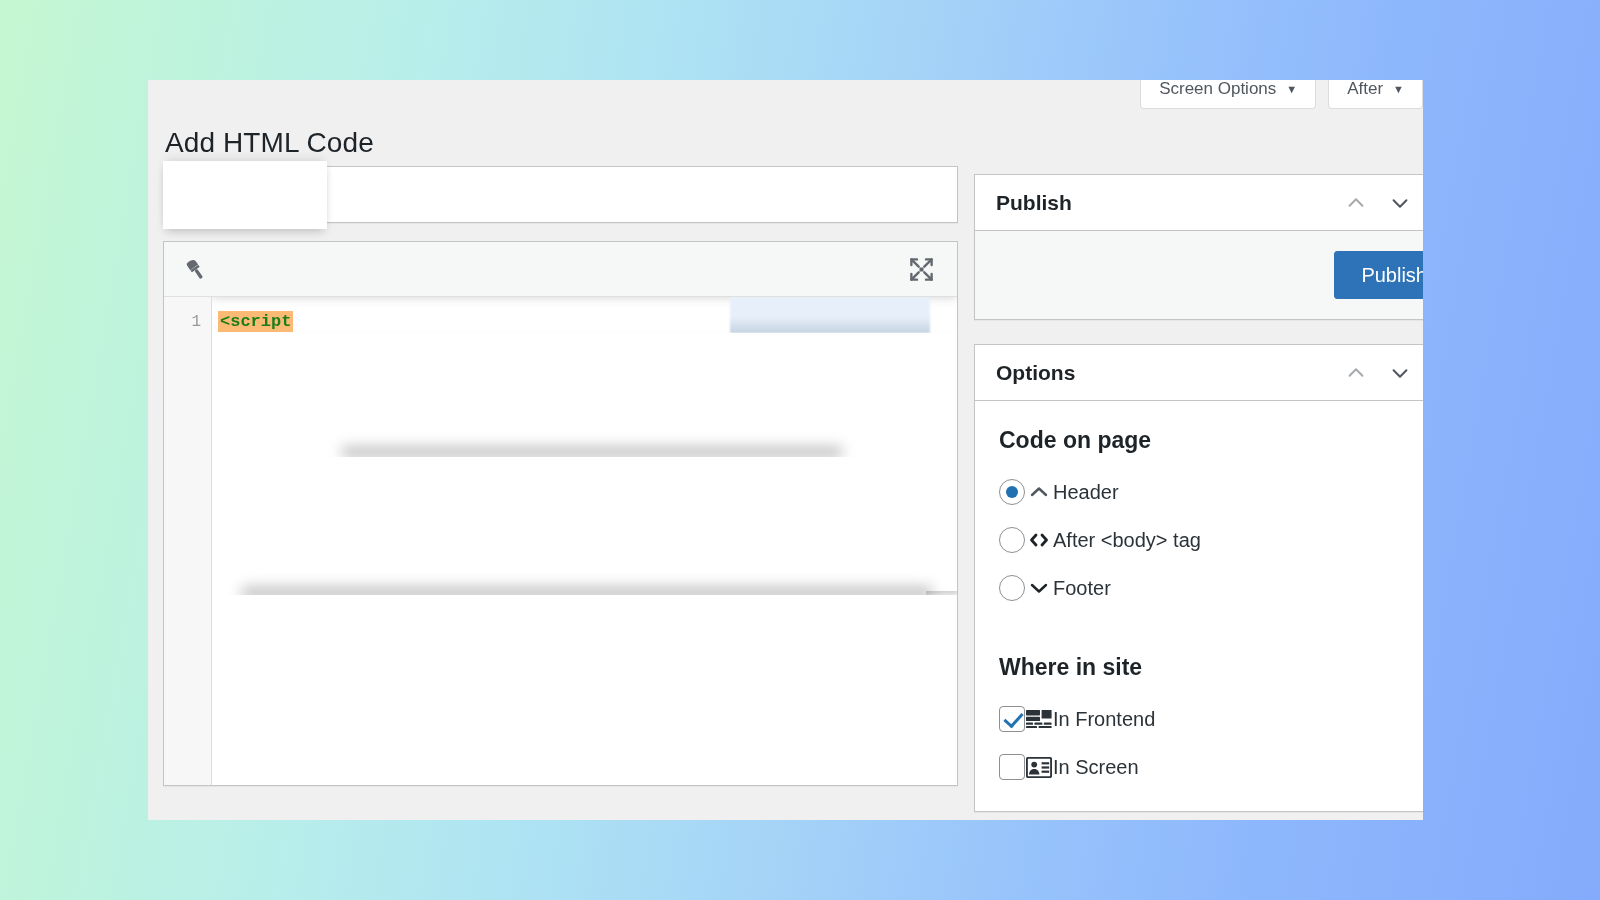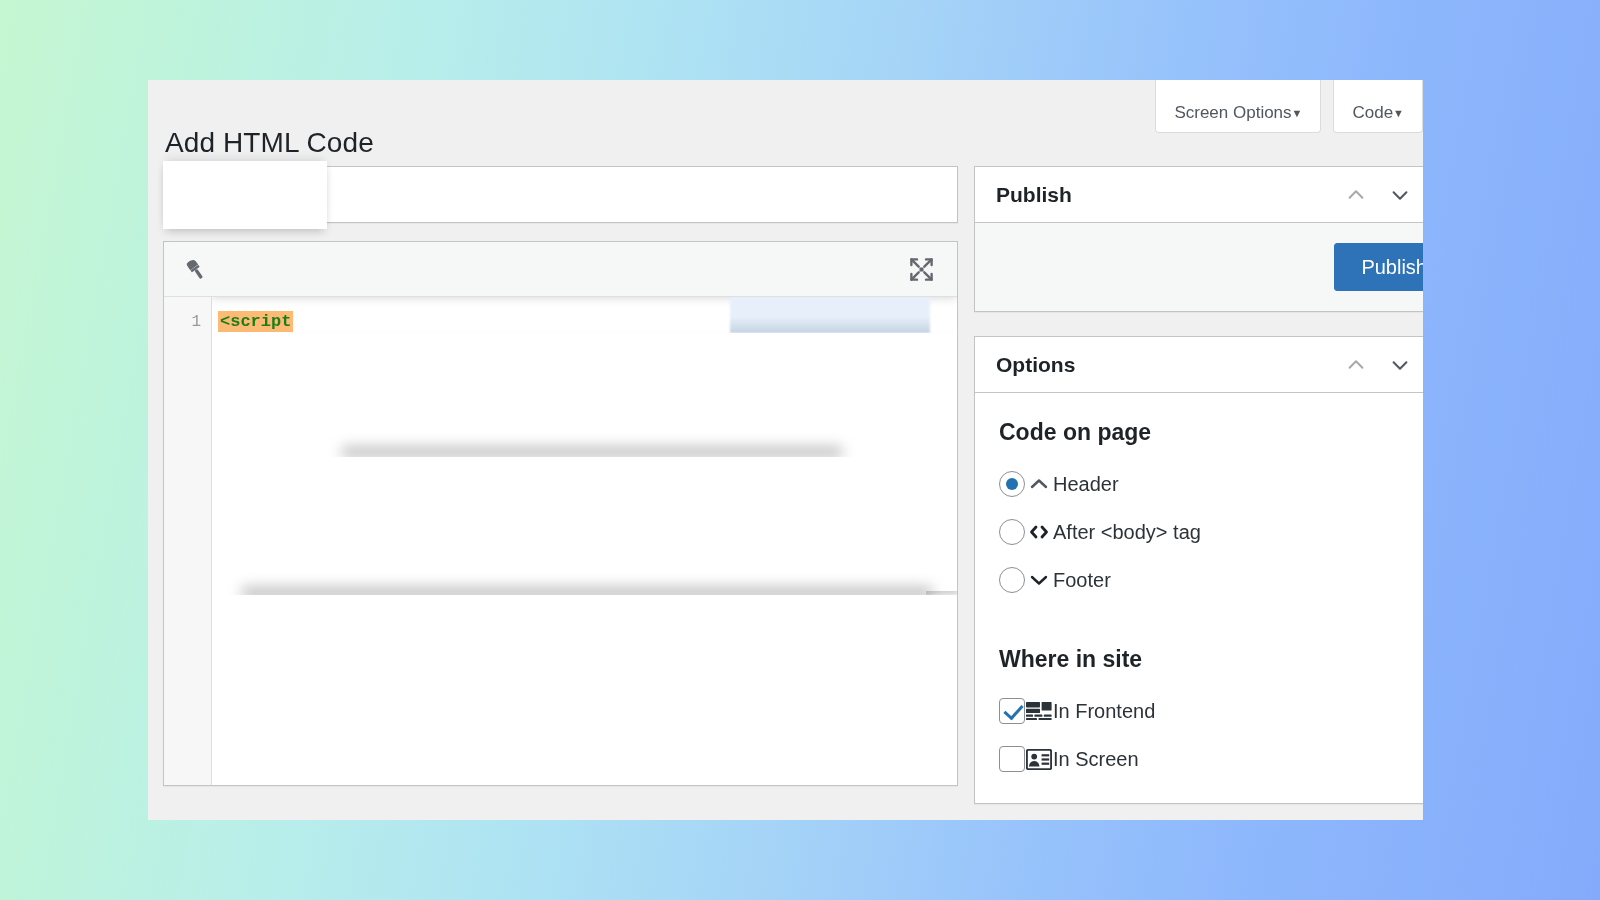--- a/index.html
+++ b/index.html
@@ -38,22 +38,22 @@
     display: flex;
     align-items: flex-start;
   }
   .meta-btn {
     background: #fff;
     border: 1px solid #dcdcde;
     border-top: none;
     border-radius: 0 0 4px 4px;
     color: #50575e;
     font-size: 17px;
-    padding: 24px 18px 11px 18px;
-    display: flex; align-items: center; 
+    padding: 0 18px 11px 18px;
+    display: flex; align-items: center; gap: 10px;
     line-height: 1;
     margin-left: 12px;
     white-space: nowrap;
   }
   .meta-btn .caret {
     font-size: 11px;
     color: #50575e;
     position: relative; top: 1px;
   }
 
@@ -72,21 +72,21 @@
     position: absolute;
     left: 0; top: 86px; right: 0; bottom: 0;
   }
   #col-main {
     position: absolute;
     left: 15px; top: 0;
     width: 795px;
   }
   #col-side {
     position: absolute;
-    left: 826px; top: 0;
+    left: 826px; top: 8px;
     width: 502px;
   }
 
   
   #titlewrap {
     position: relative;
     background: #fff;
     border: 1px solid #c3c4c7;
     height: 57px;
     box-shadow: 0 1px 1px rgba(0,0,0,.04);
@@ -318,21 +318,21 @@
 <body>
 
 <div id="window">
 
   <div class="meta-bar">
     <div class="meta-btn">
       <span>Screen Options</span>
       <span class="caret">▼</span>
     </div>
     <div class="meta-btn">
-      <span>Code</span>
+      <span>After</span>
       <span class="caret">▼</span>
     </div>
   </div>
 
   <h1 id="page-title">Add HTML Code</h1>
 
   <div id="post-body">
 
     <div id="col-main">
 

